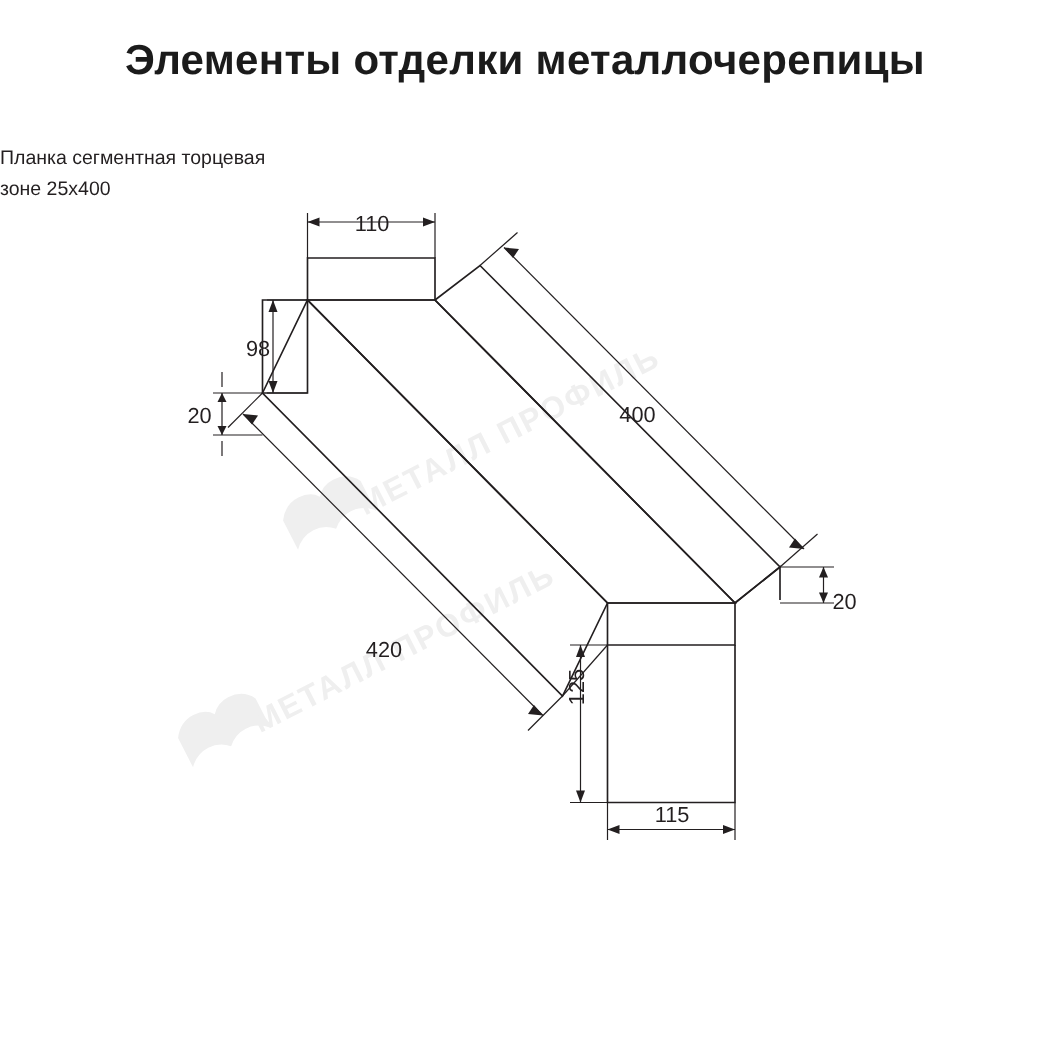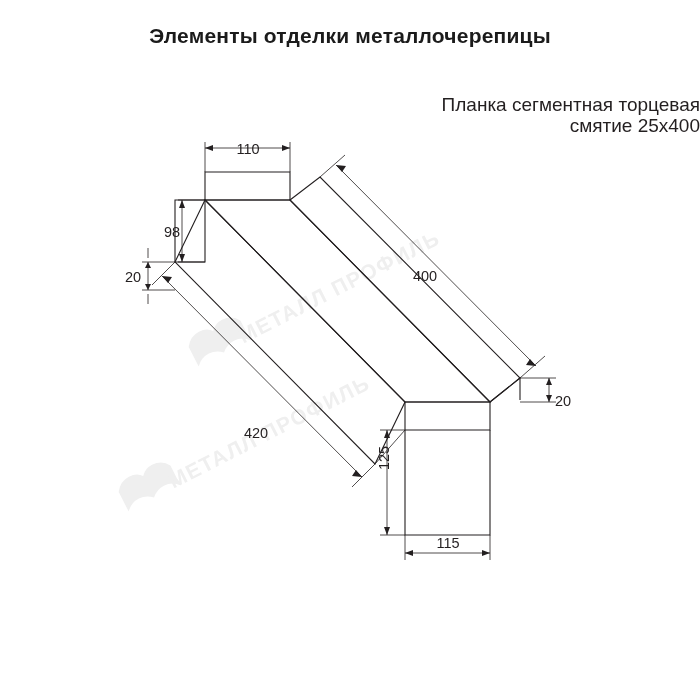--- a/index.html
+++ b/index.html
@@ -21,32 +21,32 @@
     inset: 0;
     width: 700px;
     height: 700px;
   }
   .title {
     position: absolute;
     top: 24px;
     left: 0;
     width: 700px;
     text-align: center;
-    font-size: 21px;
+    font-size: 28px;
     font-weight: bold;
     letter-spacing: 0.2px;
     color: #1b1b1b;
   }
   .subtitle {
     position: absolute;
     top: 94px;
     left: 0;
     width: 700px;
-    text-align: right;
-    font-size: 19px;
+    text-align: left;
+    font-size: 13px;
     line-height: 21px;
     color: #231f20;
   }
   .subtitle .line2 {
     display: block;
   }
   .drawing {
     position: absolute;
     top: 0;
     left: 0;
@@ -81,21 +81,21 @@
 </style>
 </head>
 <body>
 
 <div class="page">
 
   <div class="title">Элементы отделки металлочерепицы</div>
 
   <div class="subtitle">
     <span>Планка сегментная торцевая</span>
-    <span class="line2">смятие 25х400</span>
+    <span class="line2">зоне 25х400</span>
   </div>
 
   <div class="drawing">
     <svg width="700" height="700" viewBox="0 0 700 700" xmlns="http://www.w3.org/2000/svg">
 
       <g>
 
         <g transform="translate(400,255) rotate(-27)">
           <g transform="translate(-230,0)">
             <path d="M0,-14 q6,-9 16,-9 q9,0 13,6 q5,-6 13,-6 q11,0 16,9 l0,22 q-6,-7 -15,-7 q-8,0 -14,6 q-6,-6 -14,-6 q-9,0 -15,7 z" fill="#efefef"></path>

